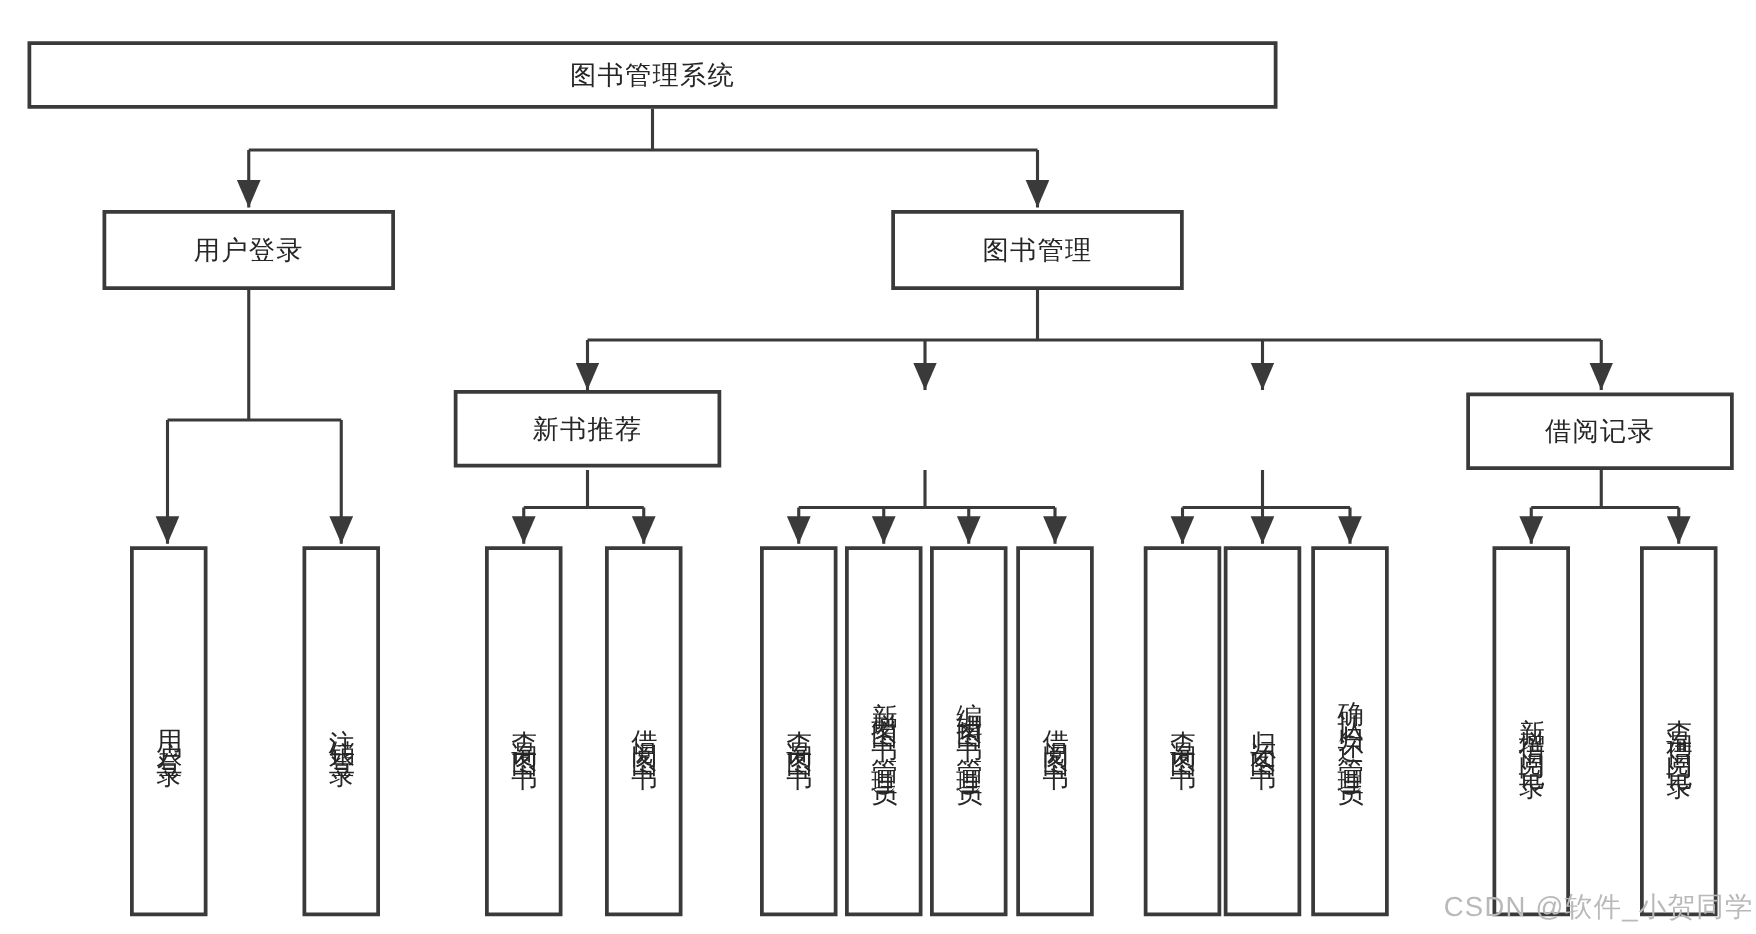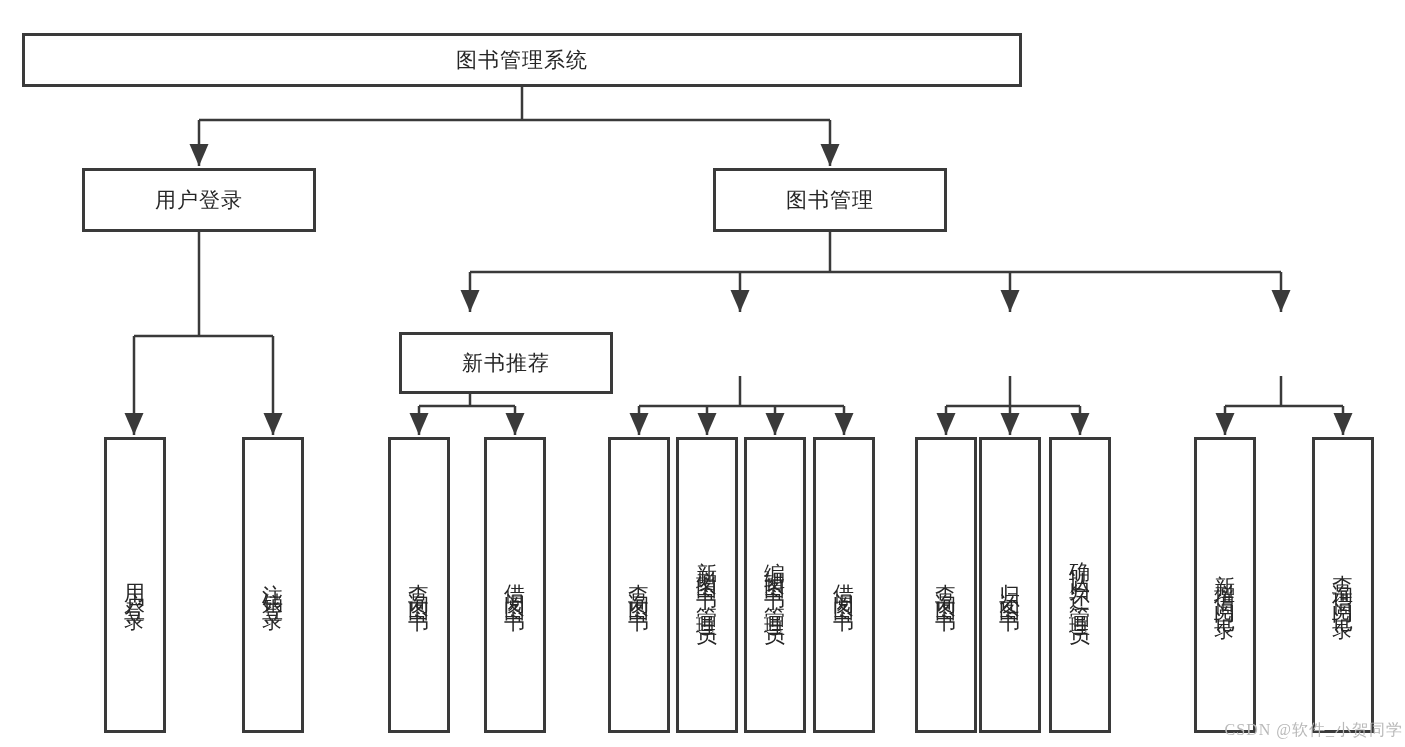--- a/index.html
+++ b/index.html
@@ -54,25 +54,24 @@
     text-orientation: mixed;
     font-size: 21px;
     letter-spacing: 9px;
     line-height: 1;
     white-space: nowrap;
   }
   .watermark {
     position: absolute;
     right: 2px;
     bottom: 6px;
-    font-size: 16px;
+    font-size: 22px;
     color: var(--color-watermark);
     letter-spacing: 1px;
     white-space: nowrap;
-    font-family: Liberation Serif, serif;
   }
 </style>
 </head>
 <body>
 
 <div class="stage">
 
   <svg class="connectors" viewBox="0 0 1405 747" xmlns="http://www.w3.org/2000/svg">
     <defs>
       <marker id="arrowhead" markerUnits="userSpaceOnUse" markerWidth="26" markerHeight="22" refX="22" refY="9.5" orient="auto">
@@ -125,22 +124,25 @@
     <span>图书管理系统</span>
   </div>
 
   <div class="box h" style="left:82px; top:168px; width:234px; height:64px;">
     <span>用户登录</span>
   </div>
   <div class="box h" style="left:713px; top:168px; width:234px; height:64px;">
     <span>图书管理</span>
   </div>
 
-  <div class="box h" style="left:363px; top:332px; width:214px; height:62px;margin-left:36px;">
+  <div class="box h" style="left:363px; top:312px; width:214px; height:62px;">
     <span>新书推荐</span>
+  </div>
+  <div class="box h" style="left:1173px; top:314px; width:214px; height:62px;">
+    <span>借阅记录</span>
   </div>
 
   <div class="box v" style="left:104px; top:437px; width:62px; height:296px;">
     <span>用户登录</span>
   </div>
   <div class="box v" style="left:242px; top:437px; width:62px; height:296px;">
     <span>注销登录</span>
   </div>
 
   <div class="box v" style="left:388px; top:437px; width:62px; height:296px;">

